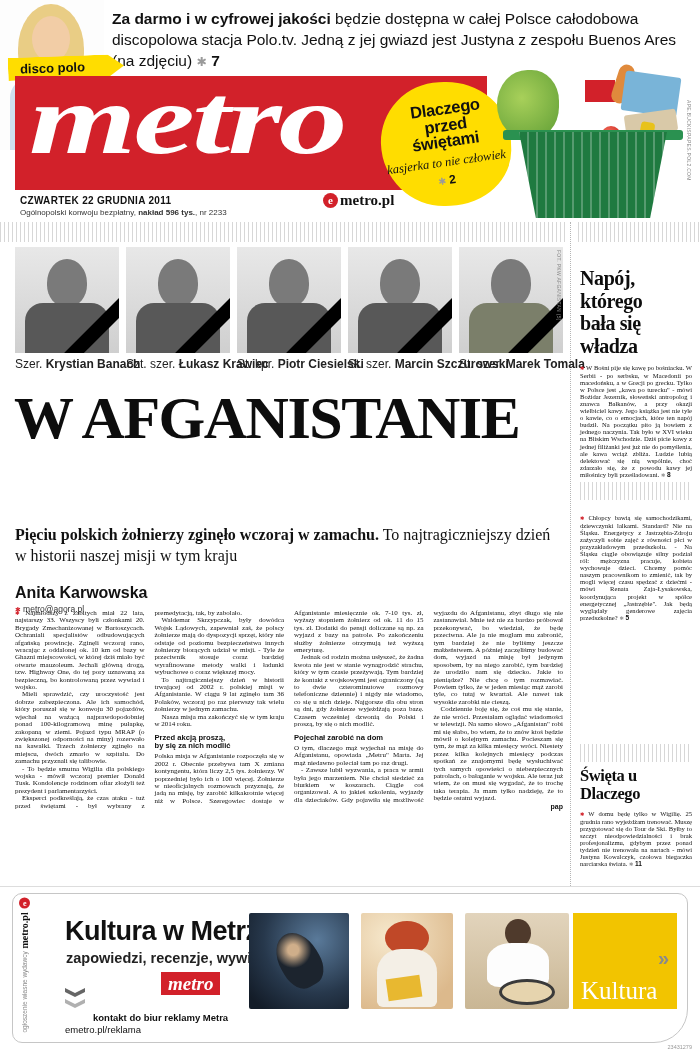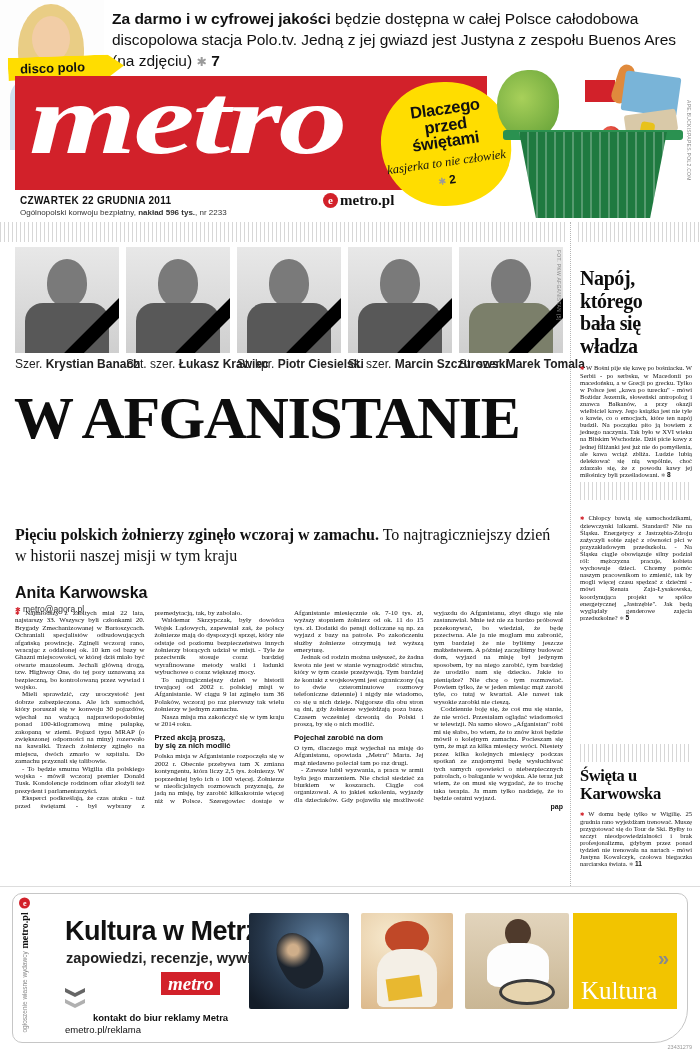--- a/index.html
+++ b/index.html
@@ -272,21 +272,21 @@
     </div>
   </div>
   <div class="stripes sb" style="top:482px;"></div>
   <div class="sb" style="top:507px;">
     <div class="sb-body">
       <span class="ref-star red">✱</span> <span>Chłopcy bawią się samochodzikami, dziewczynki lalkami. Standard? Nie na Śląsku. Energetycy z Jastrzębia-Zdroju zażyczyli sobie zajęć z równości płci w przyzakładowym przedszkolu. - Na Śląsku ciągle obowiązuje silny podział ról: mężczyzna pracuje, kobieta wychowuje dzieci. Chcemy pomóc naszym pracownikom to zmienić, tak by mogli więcej czasu spędzać z dziećmi - mówi Renata Zaja-Łysakowska, koordynująca projekt w spółce energetycznej „Jastrzębie". Jak będą wyglądały genderowe zajęcia przedszkolne? </span><span class="ref-star">✱</span> <span class="ref-num">5</span>
     </div>
   </div>
   <div class="stripes sb" style="top:744px;"></div>
   <div class="sb" style="top:767px;">
-    <div class="sb-title small">Święta u Karwowska</div>
+    <div class="sb-title small">Święta u Dlaczego</div>
     <div class="sb-body">
       <span class="ref-star red">✱</span> <span>W domu będę tylko w Wigilię. 25 grudnia rano wyjeżdżam trenować. Muszę przygotować się do Tour de Ski. Byłby to szczyt nieodpowiedzialności i brak profesjonalizmu, gdybym przez ponad tydzień nie trenowała na nartach - mówi Justyna Kowalczyk, czołowa biegaczka narciarska świata. </span><span class="ref-star">✱</span> <span class="ref-num">11</span>
     </div>
   </div>
 
   <div class="ad">
     <div class="vlabel">
       <span class="vt">ogłoszenie własne wydawcy</span>
       <span class="vm">metro.pl</span>
       <span class="ve">e</span>

